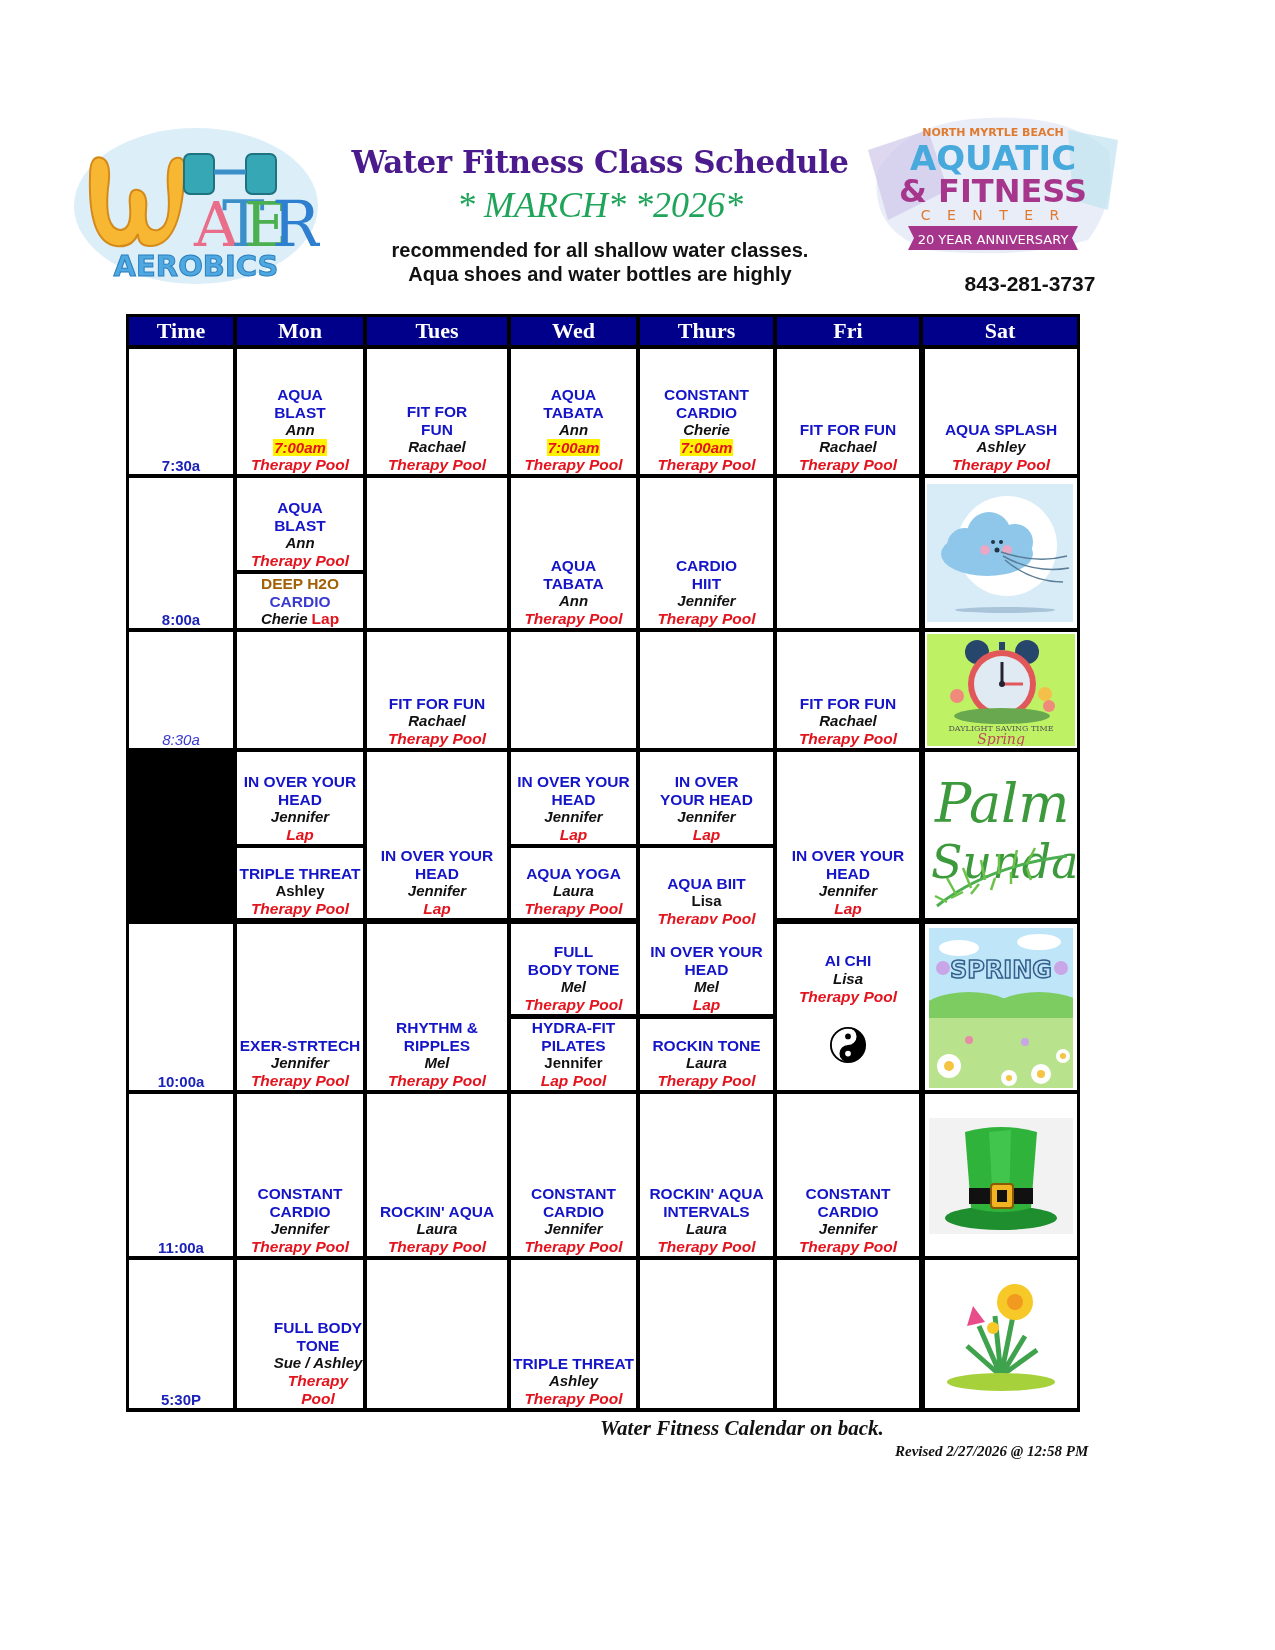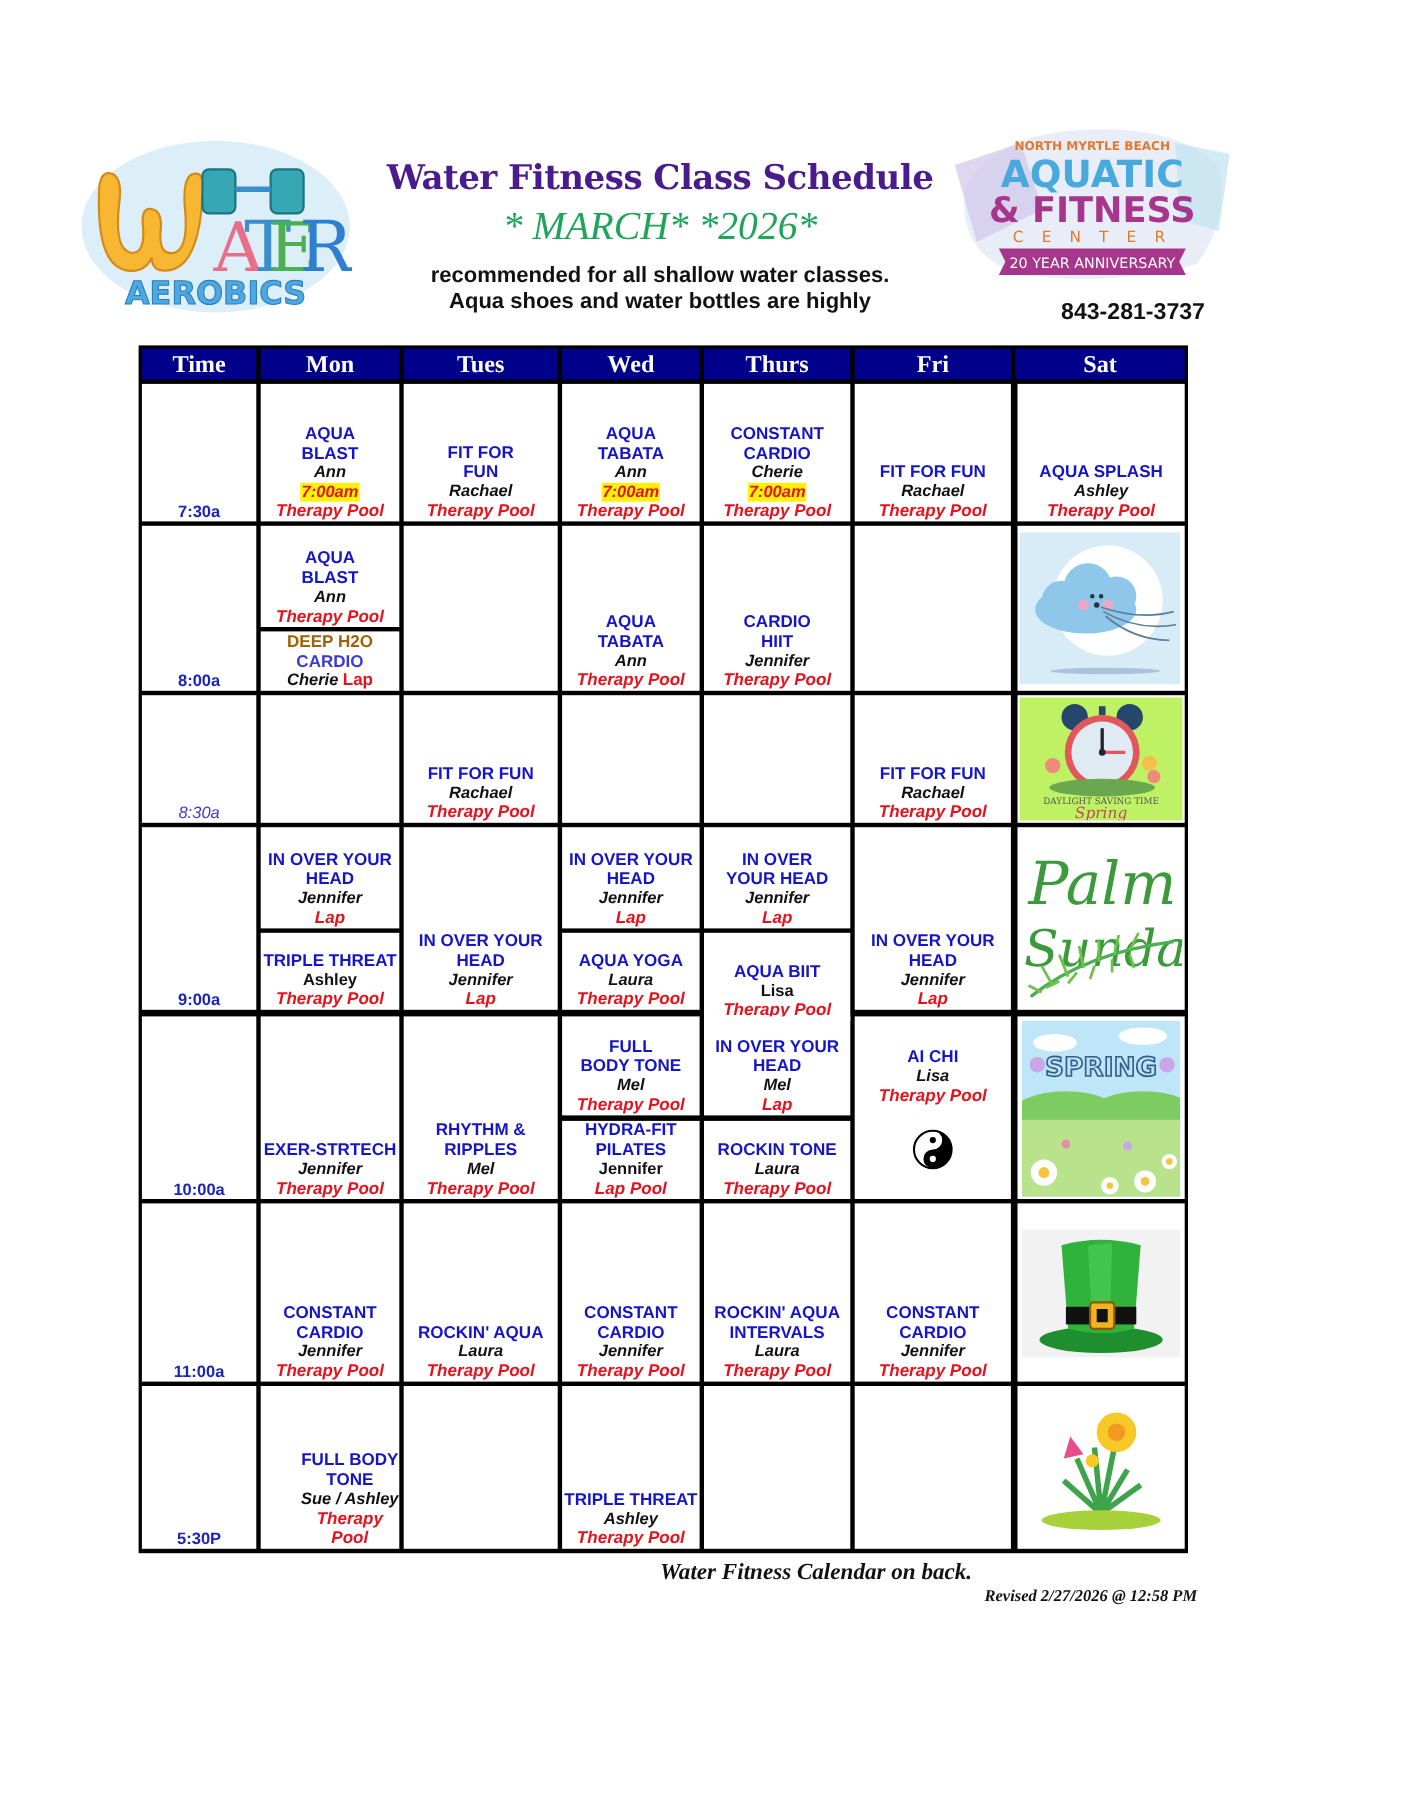--- a/index.html
+++ b/index.html
@@ -211,23 +211,20 @@
         <circle cx="30" cy="62" r="7" fill="#f08a7a"></circle>
         <circle cx="118" cy="60" r="7" fill="#f5c04a"></circle>
         <circle cx="122" cy="72" r="6" fill="#f08a7a"></circle>
         <ellipse cx="75" cy="82" rx="48" ry="8" fill="#6aa84f"></ellipse>
         <text x="74" y="97" text-anchor="middle" font-family="DejaVu Serif, serif" font-size="8" fill="#555">DAYLIGHT SAVING TIME</text>
         <text x="74" y="110" text-anchor="middle" font-family="DejaVu Serif, serif" font-style="italic" font-size="14" fill="#c14a5a">Spring</text>
       </svg>
     </div>
   </div>
 
-  <div class="cell" style="left:3px;top:438px;width:104px;height:166px;">
-    <span class="time">9:00a</span>
-  </div>
   <div class="cell" style="left:111px;top:438px;width:126px;height:92px;">
     <span class="cls">IN OVER YOUR</span>
     <span class="cls">HEAD</span>
     <span class="inst">Jennifer</span>
     <span class="loc">Lap</span>
   </div>
   <div class="cell" style="left:111px;top:534px;width:126px;height:70px;">
     <span class="cls">TRIPLE THREAT</span>
     <span class="inst upright">Ashley</span>
     <span class="loc">Therapy Pool</span>

